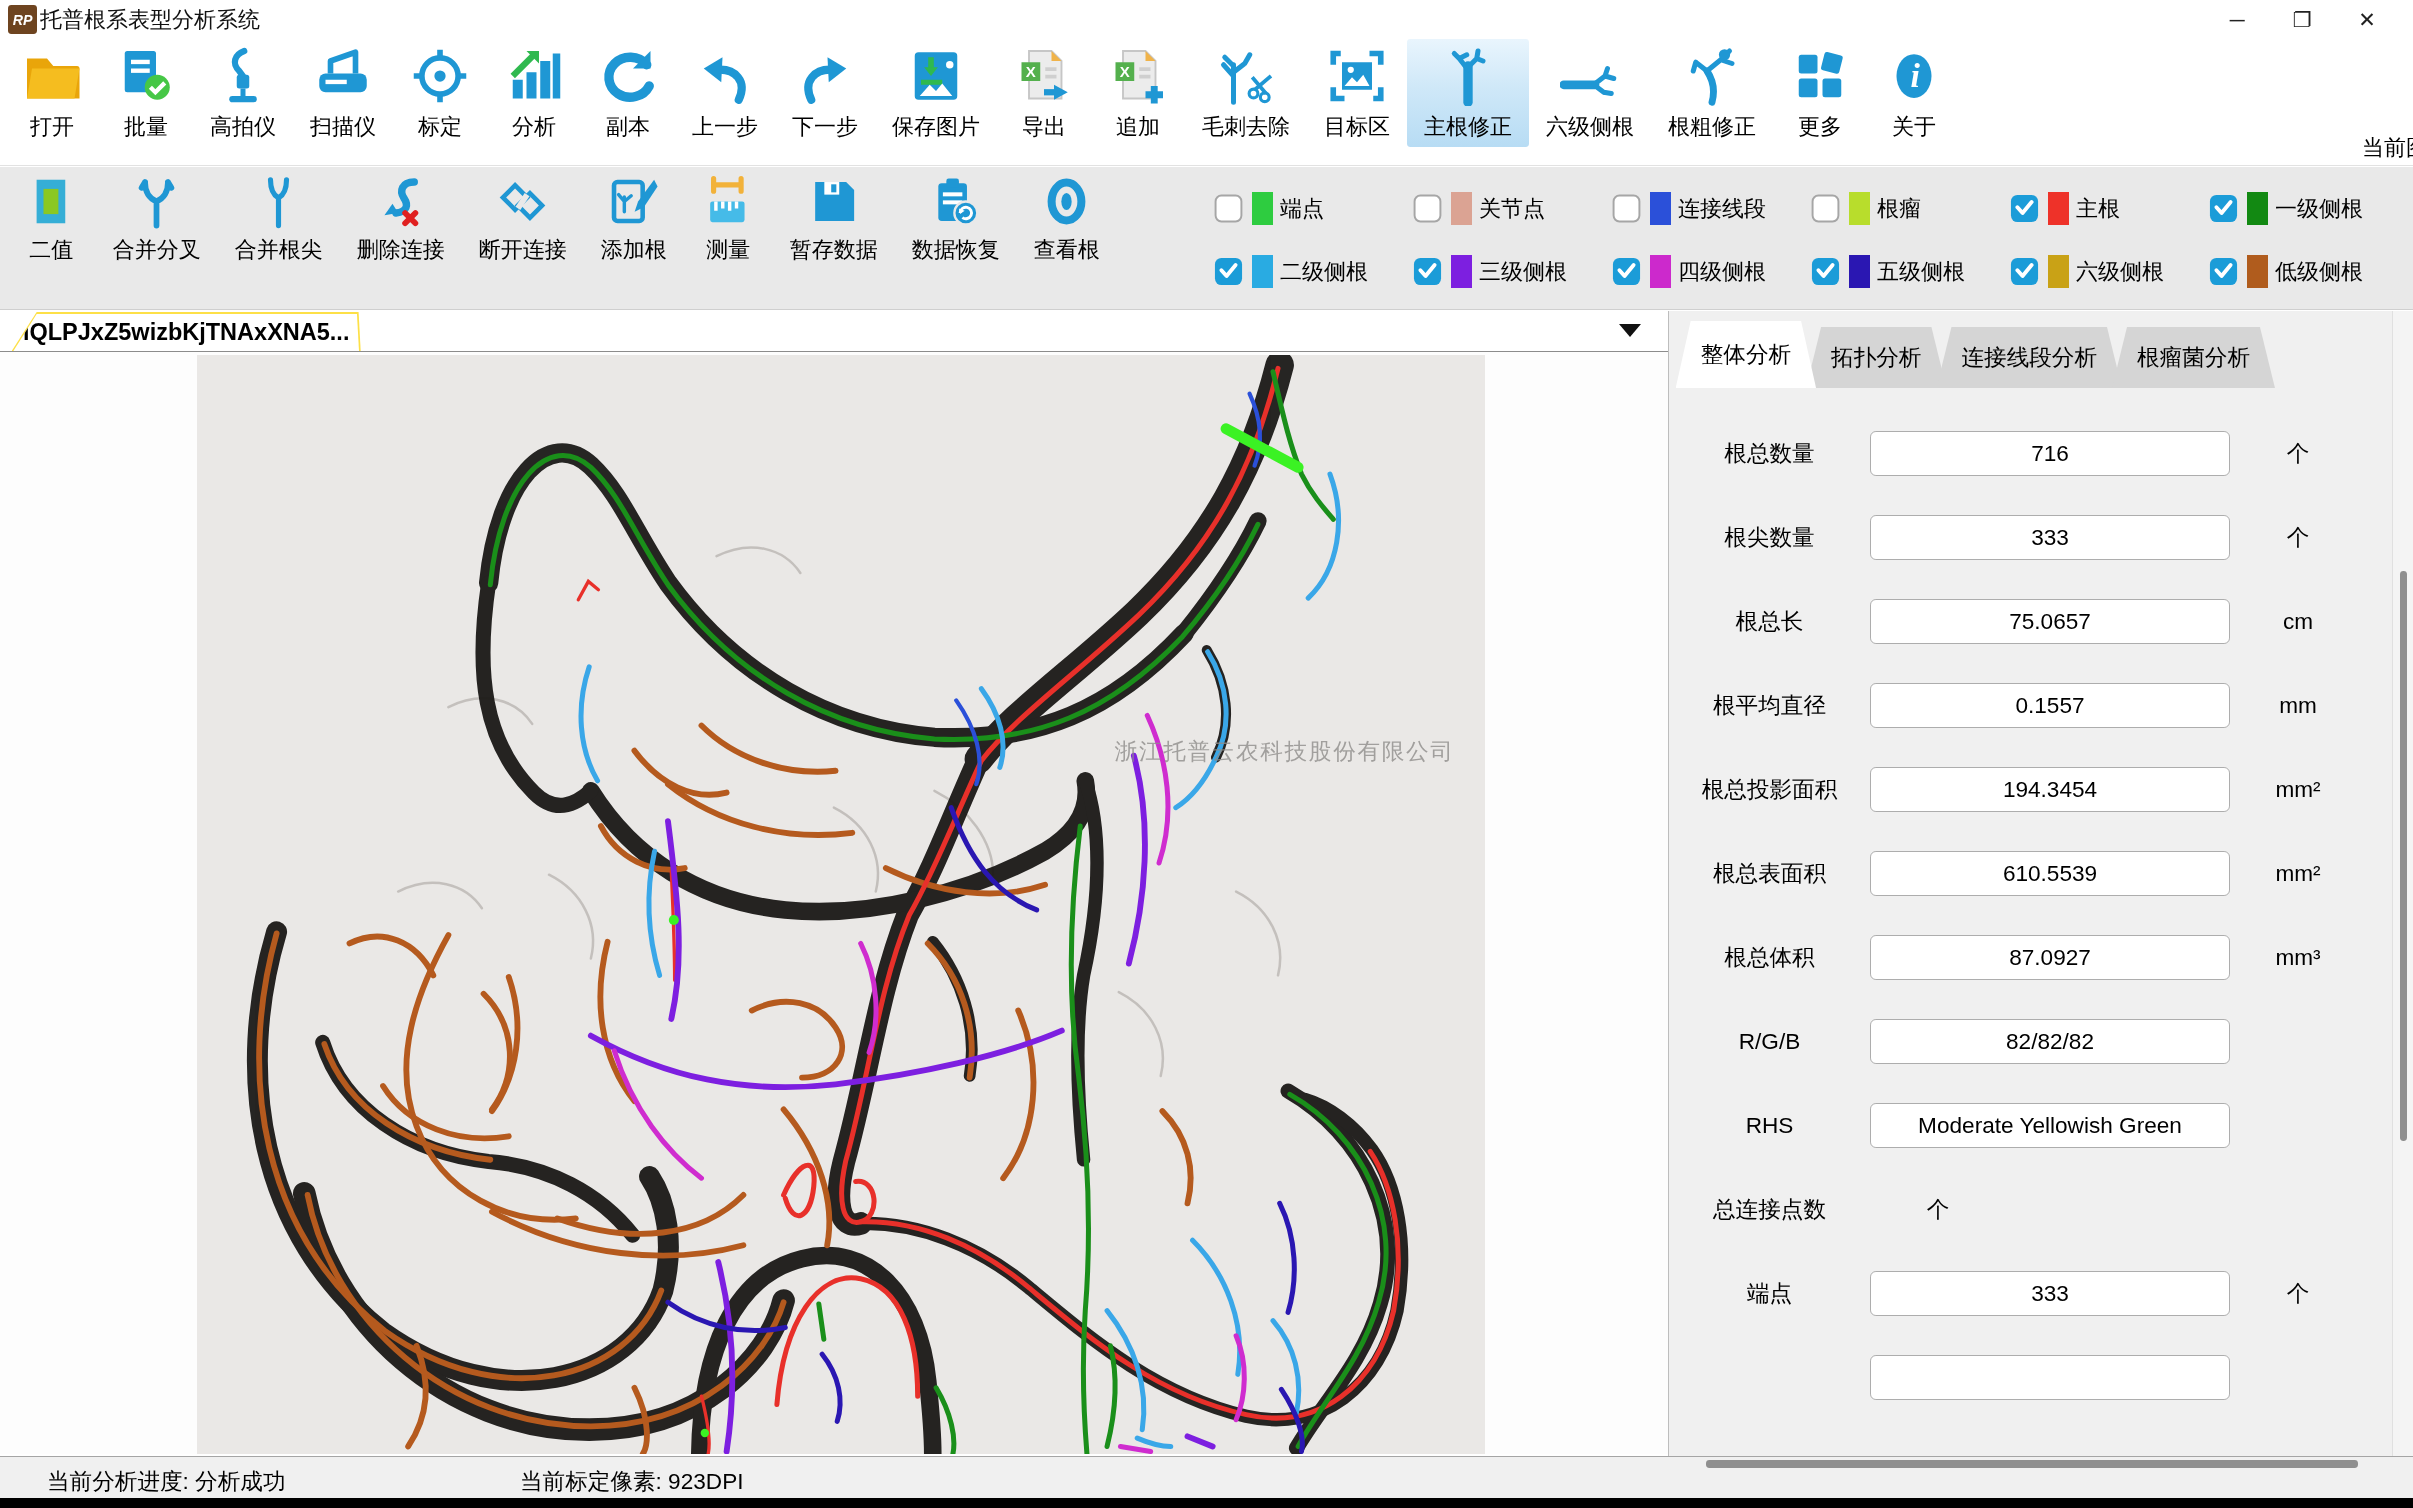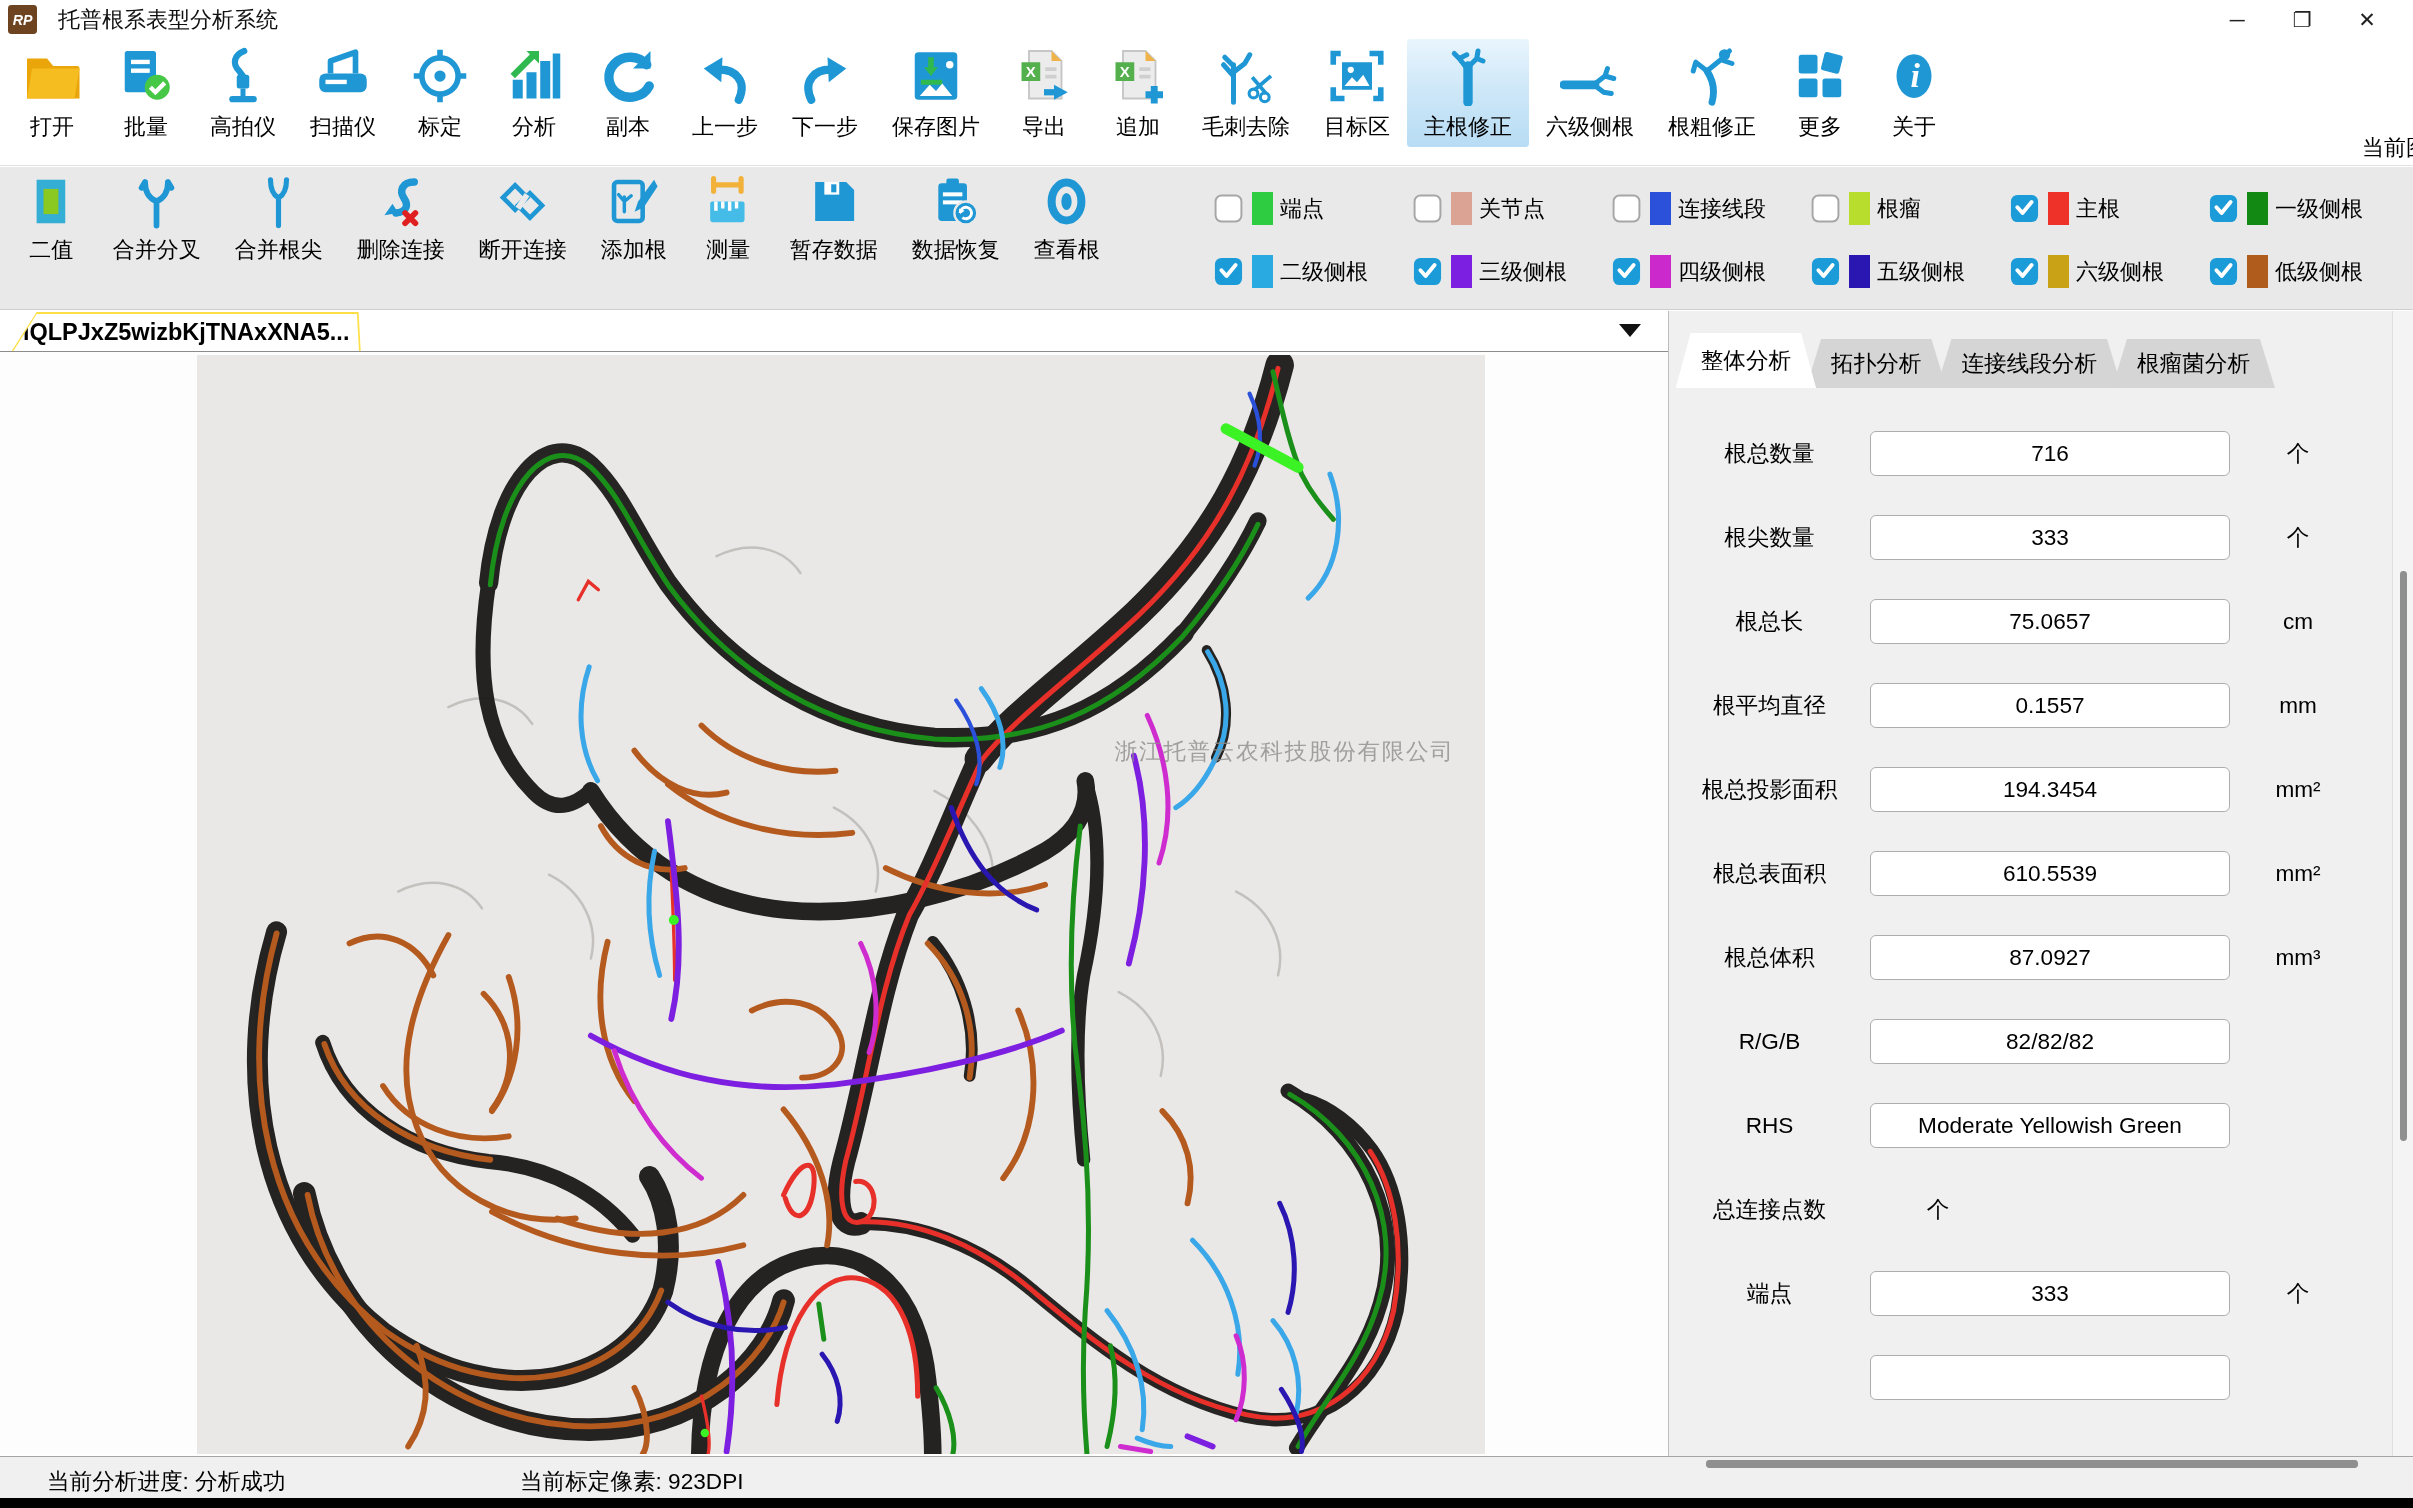--- a/index.html
+++ b/index.html
@@ -2,21 +2,21 @@
 <html style="font-size:13.4px"><head>
 <meta charset="utf-8">
 <style>
   html,body{margin:0;padding:0;background:#fff;font-family:"Liberation Sans","DejaVu Sans",sans-serif;}
   #app{position:relative;width:2413px;height:1508px;overflow:hidden;background:#fff;}
 
   
   .title-bar{position:absolute;left:0;top:0;width:2413px;height:39px;background:#fff;display:flex;align-items:center;}
   .app-icon{width:28.5px;height:28.5px;margin-left:8.4px;background:#6e4420;color:#fff;font-weight:bold;font-size:14.2px;
             display:flex;align-items:center;justify-content:center;border-radius:3.4px;font-style:italic;}
-  .window-title{font-size:22px;color:#111;margin-left:21px;}
+  .window-title{font-size:22px;color:#111;margin-left:3px;}
   .win-controls{position:absolute;right:13.4px;top:0;height:39px;display:flex;align-items:center;}
   .win-btn{width:65px;height:37px;display:flex;align-items:center;justify-content:center;font-size:21px;color:#222;}
 
   
   .toolbar1{position:absolute;left:0;top:39px;width:2413px;height:127px;background:#fff;border-bottom:0.8px solid #e2e2e2;
             display:flex;align-items:flex-start;padding-left:5px;box-sizing:border-box;overflow:hidden;}
   .tb-item{display:flex;flex-direction:column;align-items:center;padding:6.7px 17px 5px;border-radius:3.4px;}
   .tb-item .icon{width:60px;height:60px;}
   .toolbar2 .tb-item .icon{width:55px;height:55px;}
   .tb-item .lbl{font-size:22px;color:#000;margin-top:6.7px;white-space:nowrap;}
@@ -45,21 +45,21 @@
   .tab-dropdown{position:absolute;right:27px;top:13.4px;width:0;height:0;border-left:11.7px solid transparent;
                 border-right:11.7px solid transparent;border-top:13.4px solid #111;}
   .canvas{position:relative;width:100%;height:1102px;background:#fdfdfd;}
   .root-image{position:absolute;left:197px;top:3.4px;width:1288px;height:1099px;background:#eae8e6;overflow:hidden;}
   .root-image svg{width:100%;height:100%;display:block;}
 
   
   .right-panel{position:absolute;left:1668px;top:311px;width:746px;height:1145px;background:#f0f0f0;
                border-left:0.8px solid #bdbdbd;box-sizing:border-box;overflow:hidden;}
   .rp-tabs{display:flex;align-items:flex-end;height:77px;padding-left:6.7px;}
-  .rp-tab{height:49px;padding:0 25px;display:flex;align-items:center;justify-content:center;font-size:22.6px;color:#000;
+  .rp-tab{height:49px;padding:6px 25px;display:flex;align-items:center;justify-content:center;font-size:22.6px;color:#000;
           background:#d5d5d5;clip-path:polygon(15px 0,calc(100% - 15px) 0,100% 100%,0 100%);margin-left:-10px;}
   .rp-tab:first-child{margin-left:0;}
   .rp-tab.active{background:#fff;height:55px;z-index:3;}
   .rp-buttons{display:flex;gap:23.5px;margin:34px 0 0 64px;}
   .rp-btn{min-width:112px;height:52px;padding:0 11.7px;display:flex;align-items:center;justify-content:center;
           font-size:22.6px;border-radius:7.5px;box-sizing:border-box;}
   .rp-btn.on{background:#fff;border:1.7px solid #8f8f8f;}
   .rp-btn.off{background:#d2d2d2;border:1.7px solid #c3c3c3;}
   .fields{margin-top:23.5px;}
   .field-row{height:84px;display:flex;align-items:center;}

